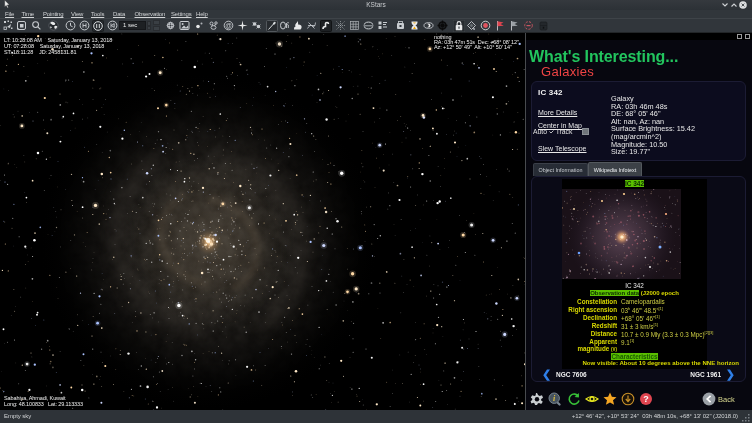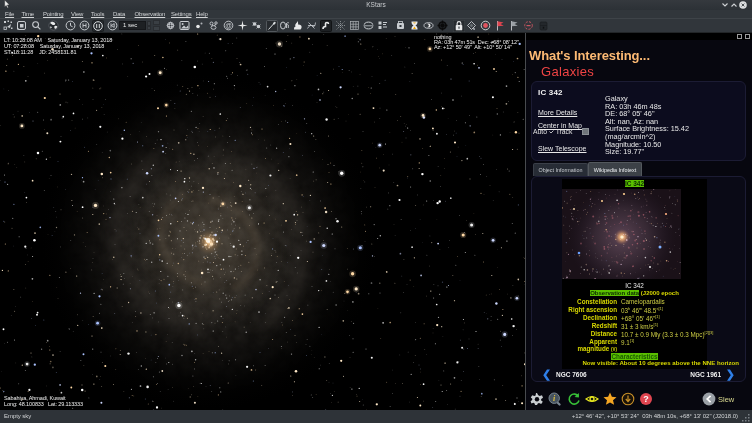--- a/index.html
+++ b/index.html
@@ -18,21 +18,21 @@
 .spin{position:absolute;background:#3a3f44;border:1px solid #2a2d31;}
 
 #skymap{position:absolute;left:0;top:33px;width:525px;height:377px;background:#000;overflow:hidden;}
 #skymap svg{position:absolute;left:0;top:0;}
 .ov{position:absolute;color:#f0f0f0;font-size:5.5px;letter-spacing:-0.1px;line-height:6.3px;white-space:pre;}
 #divline{position:absolute;left:525px;top:33px;width:1px;height:377px;background:#484b4e;}
 
 #panel{position:absolute;left:526px;top:33px;width:226px;height:377px;background:#07070f;overflow:hidden;}
 #paneltop{position:absolute;left:0;top:0;width:226px;height:7px;background:#000;}
 .dockic{position:absolute;top:1px;width:5px;height:5px;border:1px solid #9a9a9a;}
-#wi-title{position:absolute;left:3px;top:15px;font-size:13px;font-weight:bold;color:#fdba74;letter-spacing:-0.1px;}
+#wi-title{position:absolute;left:3px;top:15px;font-size:16px;font-weight:bold;color:#22c55e;letter-spacing:-0.1px;}
 #wi-sub{position:absolute;left:15px;top:31px;font-size:13px;color:#ef4444;letter-spacing:0.3px;}
 #infobox{position:absolute;left:5px;top:48px;width:215px;height:80px;background:#0c0c1e;border:1px solid #1c1c34;border-radius:6px;}
 #infobox .objname{position:absolute;left:6px;top:6px;font-size:8px;font-weight:bold;color:#f2f2f2;letter-spacing:0.2px;}
 .lnk{position:absolute;left:6px;font-size:7px;color:#e8e8e8;text-decoration:underline;}
 #autotrack{position:absolute;left:7px;top:95px;font-size:6.8px;color:#e0e0e0;}
 #atbox{position:absolute;left:56px;top:95px;width:7px;height:7px;background:#70757a;border:1px solid #8a8f94;}
 .det{position:absolute;left:79px;font-size:7.3px;line-height:7.6px;color:#e8e8e8;white-space:pre;}
 
 .tab{position:absolute;top:130px;height:13px;font-size:5.4px;color:#d8d8d8;text-align:center;line-height:13px;}
 #tab1{left:7px;width:55px;background:#272c35;border:1px solid #3a3f48;border-bottom:0;border-radius:2px 2px 0 0;color:#c8ccd0;}
@@ -2084,21 +2084,21 @@
  <div id="infobox">
   <div class="objname">IC 342</div>
   <div class="lnk" style="top:27px;">More Details</div>
   <div class="lnk" style="top:40px;">Center in Map</div>
   <div class="lnk" style="top:63px;">Slew Telescope</div>
  </div>
  <div id="autotrack">Auto <svg style="width:5px;height:4px;" viewBox="0 0 5 4">
           <path d="M0.5 1.5 L2 3 L4.5 0.5" fill="none" stroke="#d0d0d0" stroke-width="0.9"></path>
         </svg> Track</div>
  <div id="atbox"></div>
- <div class="det" style="top:62px;">Galaxy
+ <div class="det" style="top:62px;margin-left:6px;">Galaxy
 RA: 03h 46m 48s
 DE: 68° 05' 46"
 Alt: nan, Az: nan
 Surface Brightness: 15.42
 (mag/arcmin^2)
 Magnitude: 10.50
 Size: 19.77"</div>
  <div class="tab" id="tab1">Object Information</div>
  <div class="tab" id="tab2">Wikipedia Infotext</div>
  <div id="wikiwrap">
@@ -2541,21 +2541,21 @@
         <path d="M7 3.5 L7 9 M4.8 7 L7 9.6 L9.2 7" fill="none" stroke="#c89028" stroke-width="1.2"></path>
       </svg>
  <svg class="bic" style="left:113px;" viewBox="0 0 14 14">
         <circle cx="7" cy="7" r="6" fill="#e04550"></circle>
         <text x="7" y="10.2" font-size="9" fill="#fff" font-weight="bold" text-anchor="middle" font-family="Liberation Sans">?</text>
       </svg>
  <svg class="bic" style="left:176px;" viewBox="0 0 14 14">
         <circle cx="7" cy="7" r="6.4" fill="#9aa0a6"></circle>
         <path d="M8.6 3.8 L5.2 7 L8.6 10.2" fill="none" stroke="#fff" stroke-width="1.7"></path>
       </svg>
- <div id="backtxt">Slew</div>
+ <div id="backtxt">Back</div>
 </div>
 
 <div id="statusbar">
  <div class="l">Empty sky</div>
  <div class="r">+12° 46' 42", +10° 53' 24"&nbsp;&nbsp;03h 48m 10s, +68° 13' 02" (J2018.0)</div>
  <svg style="position:absolute;right:2px;top:4px;width:8px;height:8px;" viewBox="0 0 8 8">
         <g fill="#7a8085">
           <rect x="6" y="0" width="1.5" height="1.5"></rect>
           <rect x="6" y="3" width="1.5" height="1.5"></rect>
           <rect x="3" y="3" width="1.5" height="1.5"></rect>

